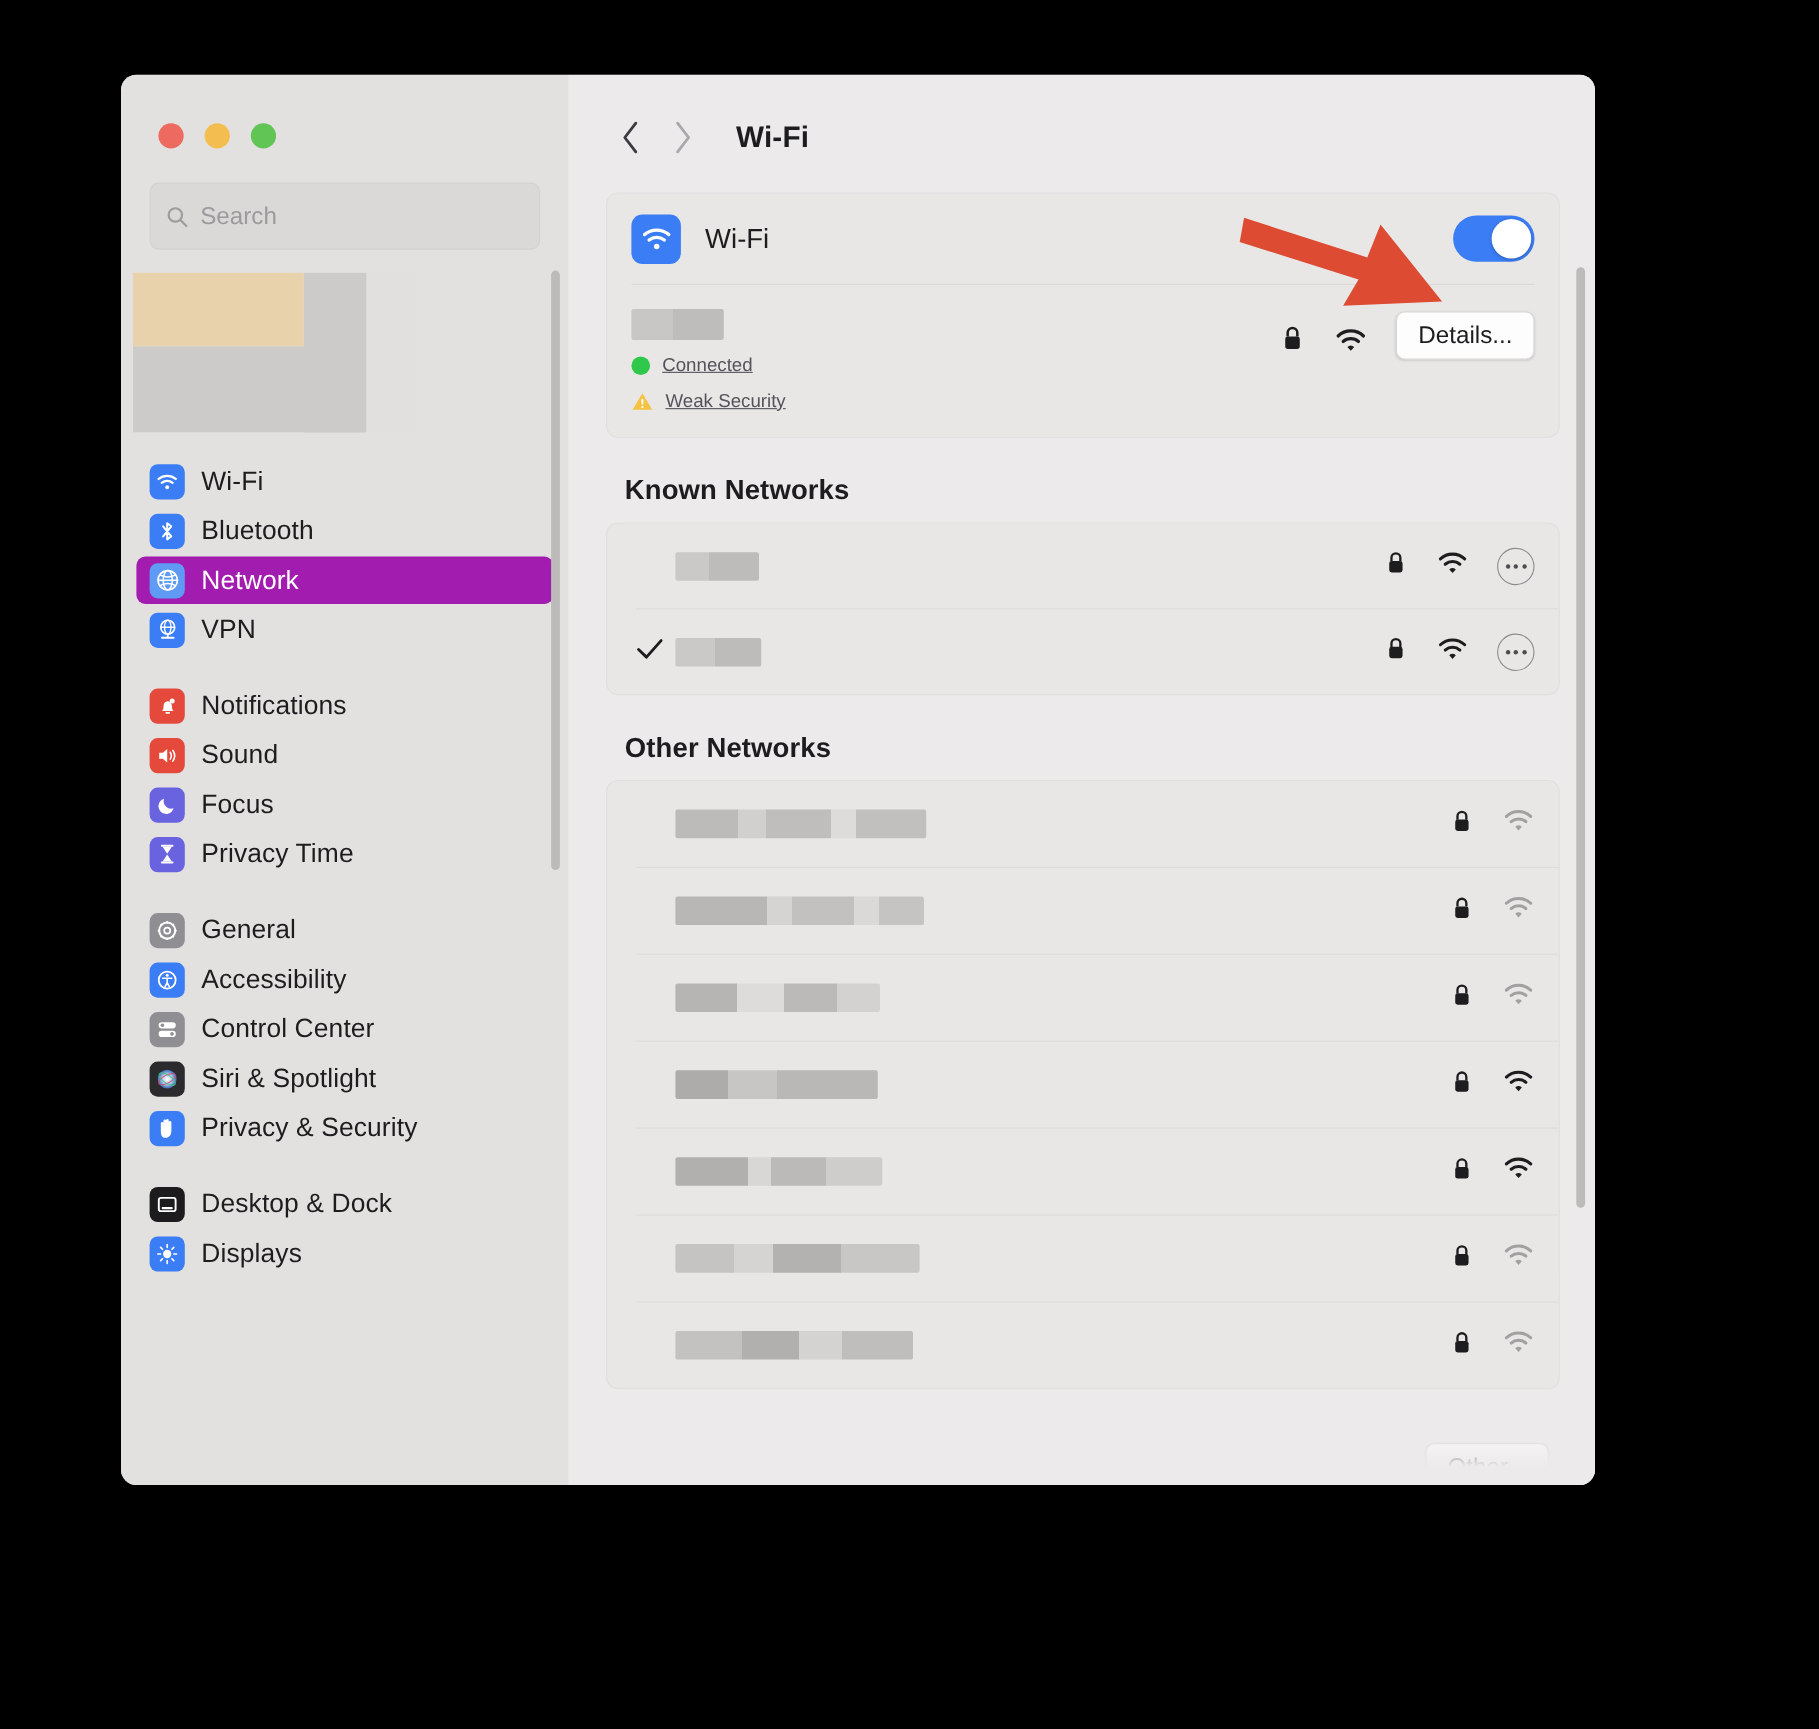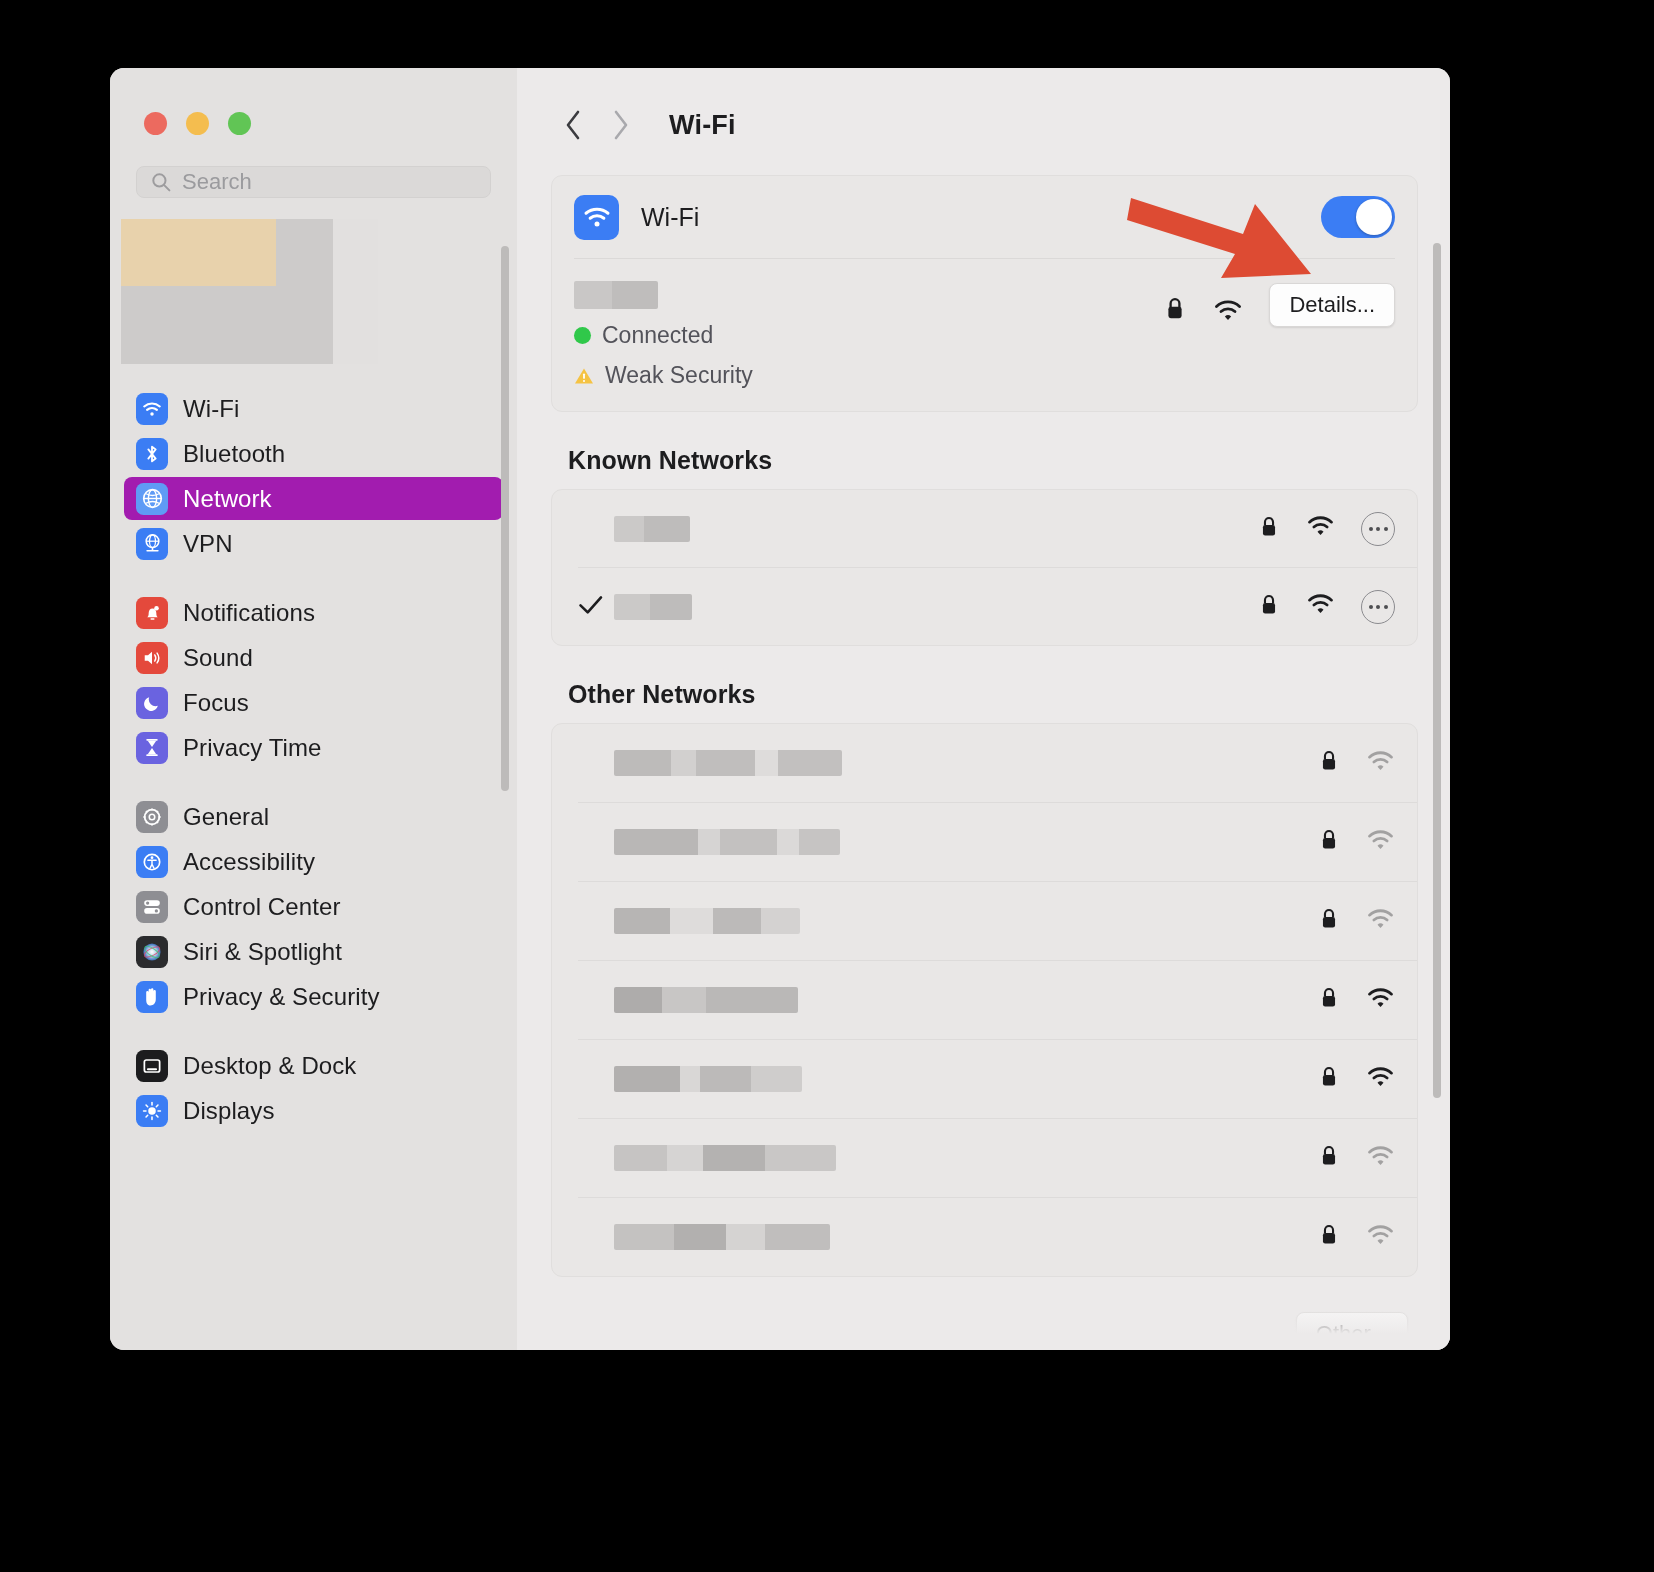--- a/index.html
+++ b/index.html
@@ -34,21 +34,21 @@
     display: flex; gap: 19px;
     padding: 44px 0 0 34px;
   }
   .light { width: 23px; height: 23px; border-radius: 50%; }
   .light.red { background: #ec6a5f; }
   .light.yellow { background: #f4bd4f; }
   .light.green { background: #61c555; }
 
   .search-wrap { padding: 31px 26px 0 26px; }
   .searchbox {
-    height: 32px;
+    height: 61px;
     background: #dbd9d8;
     border: 1px solid #d3d1d0;
     border-radius: 8px;
     display: flex; align-items: center;
     padding: 0 14px;
     gap: 11px;
   }
   .searchbox .sicon { width: 20px; height: 20px; flex: 0 0 20px; opacity: .55; }
   .searchbox input {
     border: none; outline: none; background: transparent;
@@ -161,21 +161,21 @@
     display: flex; align-items: flex-start;
     padding: 18px 22px 22px 22px;
     min-height: 118px;
   }
   .cur-left { padding-top: 4px; }
   .ssid-blur {
     width: 84px; height: 28px; border-radius: 2px;
     background: linear-gradient(90deg,#c9c7c6 0%, #c9c7c6 45%, #bfbdbc 45%, #bfbdbc 100%);
   }
   .statrow { display: flex; align-items: center; gap: 11px; margin-top: 13px; }
-  .statrow .txt { font-size: 23px; color: #53535a; }
+  .statrow .txt { font-size: 17px; color: #53535a; text-decoration: underline; }
   .dot-green { width: 17px; height: 17px; border-radius: 50%; background: #30c84a; flex:0 0 17px;}
   .warn-tri { width: 20px; height: 18px; flex: 0 0 20px; }
   .cur-right {
     margin-left: auto; display: flex; align-items: flex-end; gap: 26px;
     padding-top: 6px;
   }
   .btn-details {
     background: #fdfdfd;
     border: 1px solid #d9d7d6;
     border-radius: 8px;

